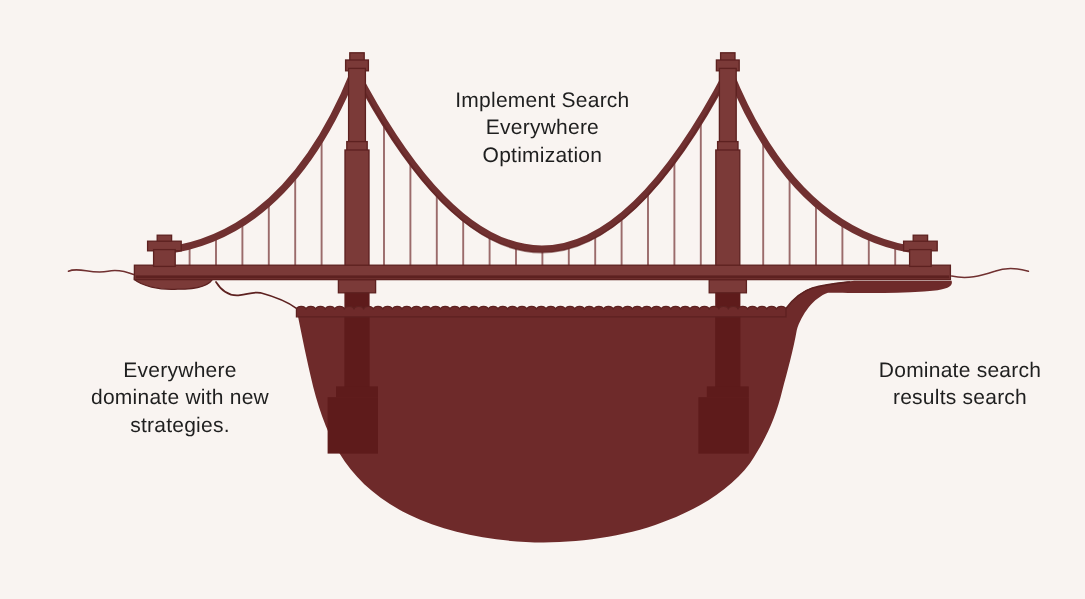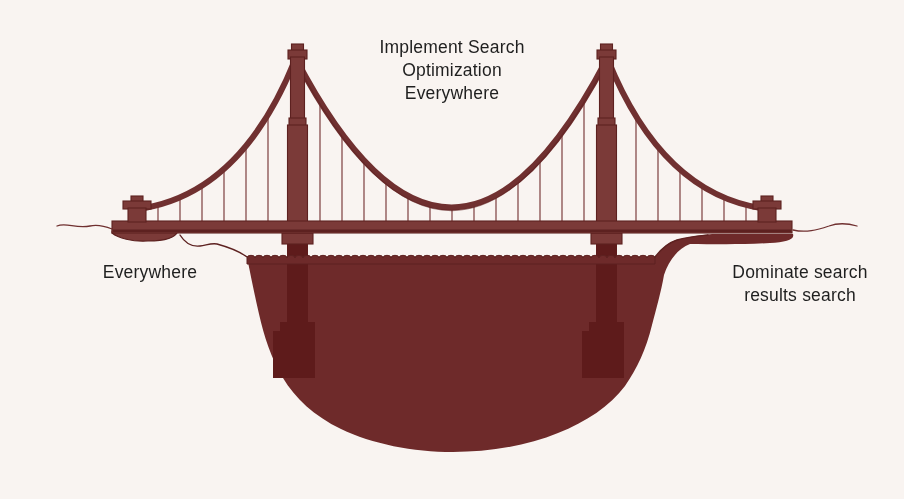--- a/index.html
+++ b/index.html
@@ -21,21 +21,21 @@
   .coast{fill:none;stroke:var(--bridgeDark);stroke-width:1.4;stroke-linecap:round;}
   .coast-thin{fill:none;stroke:var(--cable);stroke-width:1.3;stroke-linecap:round;}
   .cable{fill:none;stroke:var(--cable);stroke-width:6;stroke-linecap:round;}
   .cable-shade{fill:none;stroke:var(--bridgeDark);stroke-width:1.4;opacity:.55;}
   .susp{stroke:var(--suspender);stroke-width:1.6;}
 
   
   .label{
     position:absolute;text-align:center;
     color:var(--text,#1f1f1f);
-    font-size:17.5px;font-weight:500;line-height:23px;letter-spacing:.2px;
+    font-size:17.5px;font-weight:500;line-height:23px;letter-spacing:.2px;margin-top:36px;
   }
   .label span{display:block;}
   .headline{top:36px;left:327px;width:250px;}
   .label-left{top:261px;left:30px;width:240px;}
   .label-right{top:261px;left:680px;width:240px;}
 </style>
 </head>
 <body>
 
 <div class="stage">
@@ -145,22 +145,24 @@
   <g>
     <rect class="fill-bridge outl" x="761" y="196" width="12" height="6"></rect>
     <rect class="fill-bridge outl" x="753" y="201" width="28" height="8"></rect>
     <rect class="fill-bridge outl" x="758" y="208" width="18" height="14"></rect>
   </g>
 </svg>
 </div>
 
 <div class="label headline">
   <span>Implement Search</span>
+  <span>Everywhere</span>
   <span>Optimization</span>
-  <span>Everywhere</span>
 </div>
 <div class="label label-left">
   <span>Everywhere</span>
+  <span>dominate with new</span>
+  <span>strategies.</span>
 </div>
 <div class="label label-right">
   <span>Dominate search</span>
   <span>results search</span>
 </div>
 
 </body></html>

